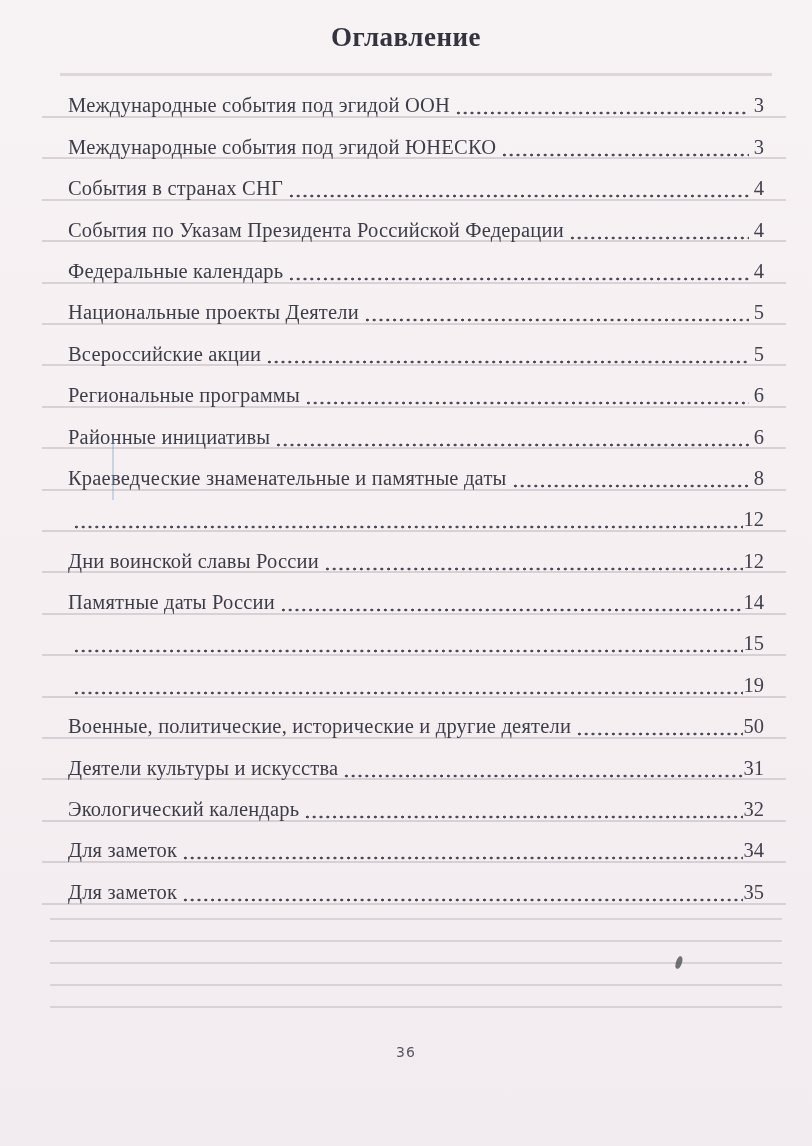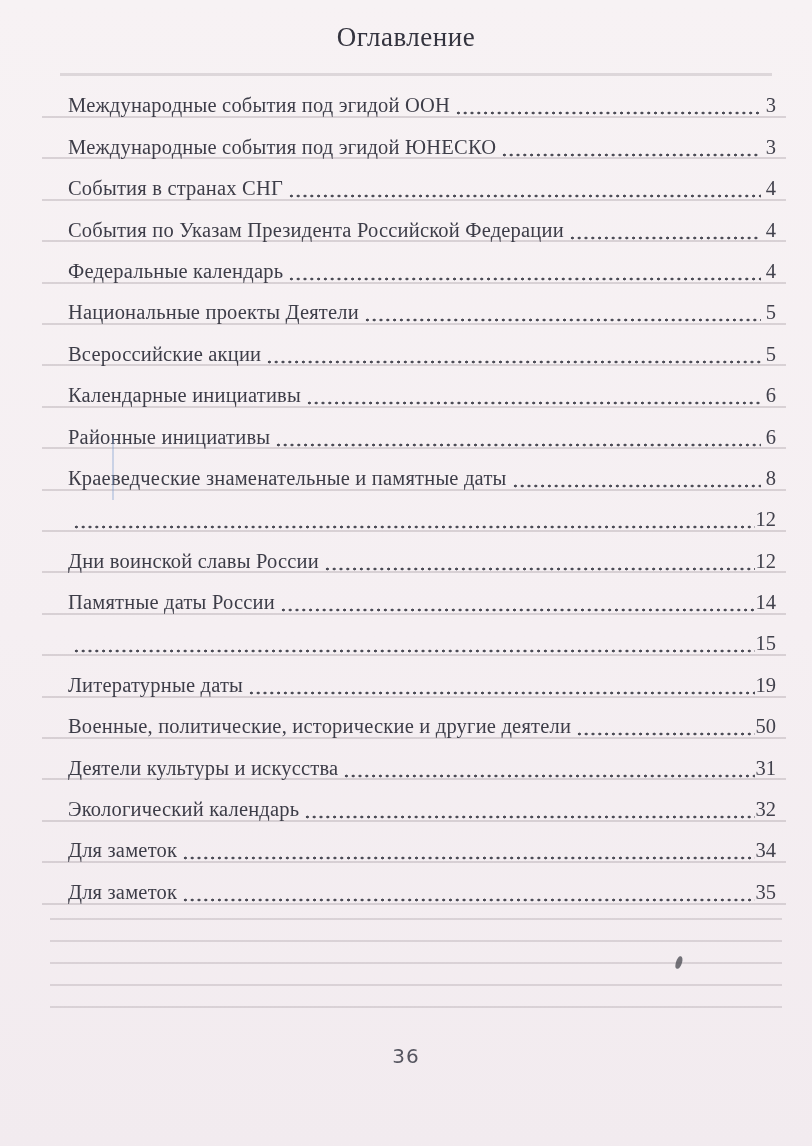--- a/index.html
+++ b/index.html
@@ -55,29 +55,29 @@
     );
     pointer-events: none;
   }
   .doc-title {
     position: absolute;
     top: 22px;
     left: 0;
     width: 100%;
     text-align: center;
     font-size: 27px;
-    font-weight: normal;
+    font-weight: bold;
     letter-spacing: 0.5px;
     color: #34343f;
   }
   .toc {
     position: absolute;
     top: 76px;
     left: 40px;
-    right: 36px;
+    right: 48px;
   }
   .toc-row {
     height: 41.4px;
     display: flex;
     align-items: flex-end;
     padding-left: 28px;
   }
   .toc-label {
     font-size: 20.5px;
     letter-spacing: 0.2px;
@@ -99,21 +99,21 @@
     text-align: right;
     color: #42424d;
   }
   .page-number {
     position: absolute;
     top: 1044px;
     left: 0;
     width: 100%;
     text-align: center;
     font-family: "DejaVu Sans", sans-serif;
-    font-size: 20px;
+    font-size: 14px;
     color: #565660;
     letter-spacing: 1px;
   }
   
   .artifact-mark {
     position: absolute;
     left: 676px;
     top: 956px;
     width: 6px;
     height: 13px;
@@ -179,21 +179,21 @@
     <span class="toc-page">5</span>
   </div>
 
   <div class="toc-row">
     <span class="toc-label">Всероссийские акции</span>
     <span class="toc-dots"></span>
     <span class="toc-page">5</span>
   </div>
 
   <div class="toc-row">
-    <span class="toc-label">Календарные инициативы</span>
+    <span class="toc-label">Региональные программы</span>
     <span class="toc-dots"></span>
     <span class="toc-page">6</span>
   </div>
 
   <div class="toc-row">
     <span class="toc-label">Районные инициативы</span>
     <span class="toc-dots"></span>
     <span class="toc-page">6</span>
   </div>
 
@@ -219,21 +219,20 @@
     <span class="toc-dots"></span>
     <span class="toc-page">14</span>
   </div>
 
   <div class="toc-row">
     <span class="toc-dots"></span>
     <span class="toc-page">15</span>
   </div>
 
   <div class="toc-row">
-    <span class="toc-label">Литературные даты</span>
     <span class="toc-dots"></span>
     <span class="toc-page">19</span>
   </div>
 
   <div class="toc-row">
     <span class="toc-label">Военные, политические, исторические и другие деятели</span>
     <span class="toc-dots"></span>
     <span class="toc-page">50</span>
   </div>
 

